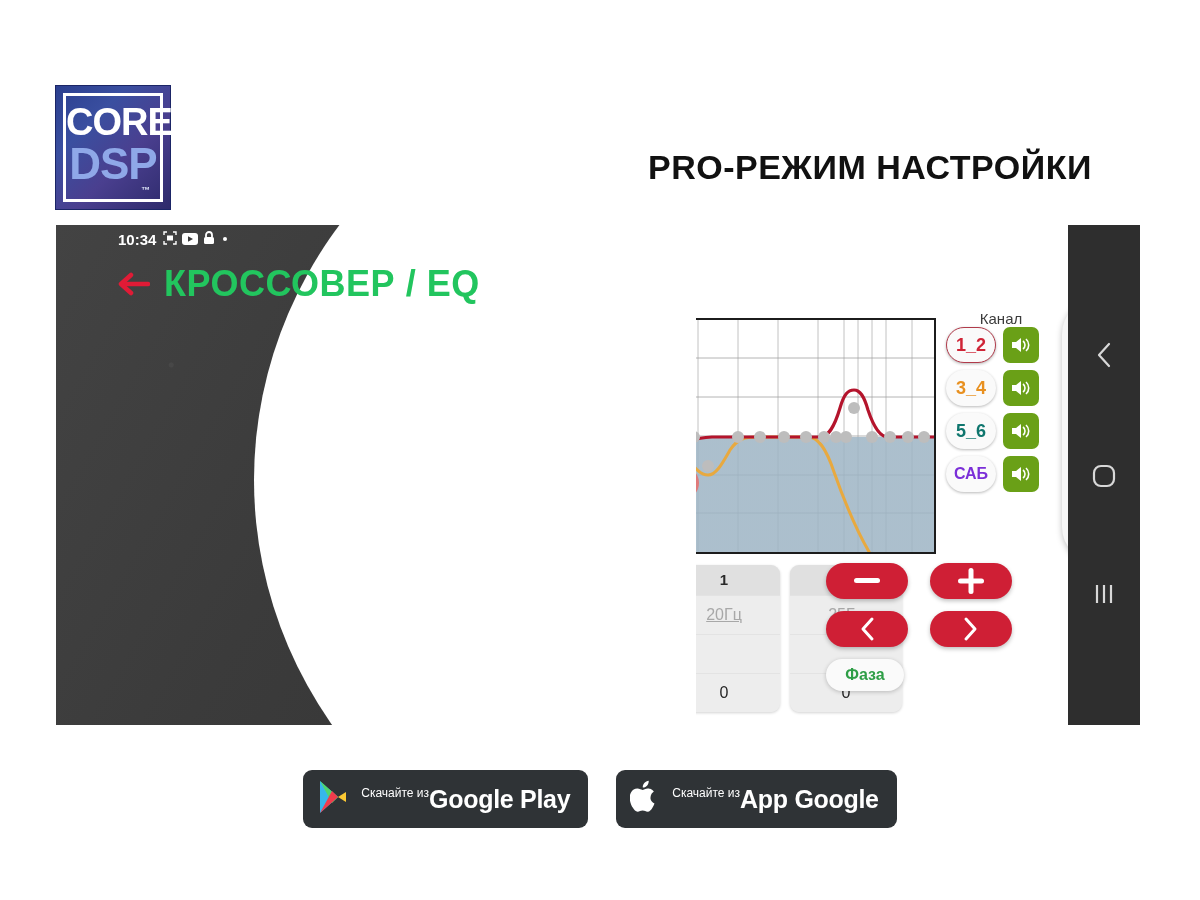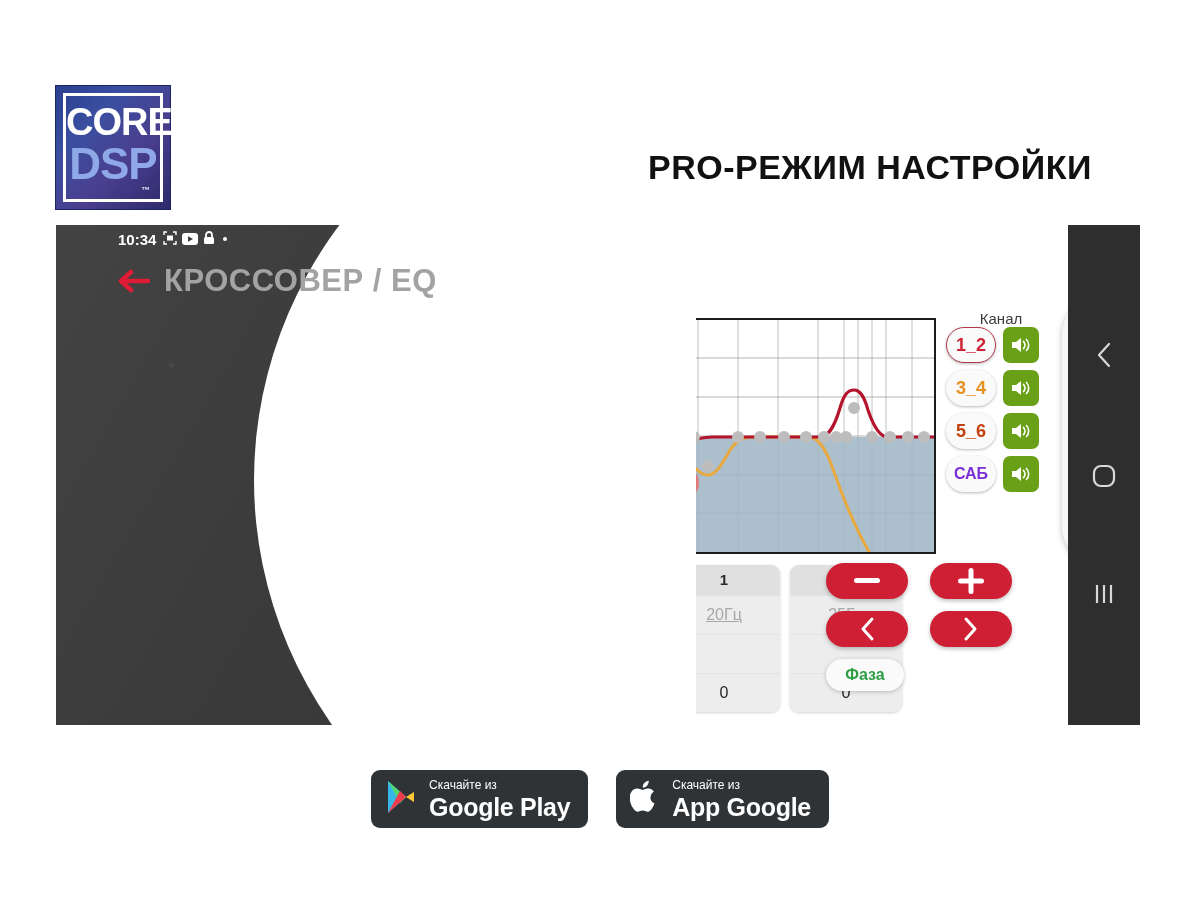--- a/index.html
+++ b/index.html
@@ -47,21 +47,21 @@
   .statusbar{position:absolute;left:0;top:0;height:28px;width:640px;
         display:flex;align-items:center;padding-left:62px;color:#fff;
         font-size:15px;font-weight:bold;}
   .sb-icons{display:flex;align-items:center;gap:5px;margin-left:7px;}
   .sb-ic{display:inline-block;}
   .sb-dot{width:4px;height:4px;border-radius:50%;background:#fff;display:inline-block;margin-left:3px;}
 
   
   .apphdr{position:absolute;left:62px;top:38px;display:flex;align-items:center;gap:14px;}
   .back-arrow{width:32px;height:26px;position:relative;}
-  .apptitle{color:#a3a3a3;font-size:31px;font-weight:bold;letter-spacing:.5px;white-space:nowrap;}
+  .apptitle{color:#22c55e;font-size:36px;font-weight:bold;letter-spacing:.5px;white-space:nowrap;}
 
   
   .chartwrap{position:absolute;left:98px;top:80px;width:790px;height:250px;}
   .ylabels{position:absolute;left:0;top:0;width:42px;height:240px;}
   .ylab{position:absolute;right:0;color:#e8e8e8;font-size:13px;text-align:right;
         width:42px;transform:translateY(-50%);}
   .plot{position:absolute;left:56px;top:13px;width:726px;height:236px;
         border:2px solid #1c1c1c;box-sizing:border-box;background:#ffffff;overflow:hidden;}
   .plot-photo{position:absolute;left:0;top:0;width:390px;height:232px;
         background:
@@ -123,21 +123,21 @@
   
   .navstrip{position:absolute;left:1012px;top:0;width:72px;height:500px;background:#2e2e2e;
         display:flex;flex-direction:column;align-items:center;justify-content:space-around;
         padding:70px 0;box-sizing:border-box;}
 
   
   .badges{position:absolute;left:0;top:770px;width:1200px;display:flex;
         justify-content:center;gap:28px;}
   .badge{height:58px;border-radius:9px;background:#2f3336;display:flex;align-items:center;
         padding:0 18px 0 14px;gap:12px;}
-  .badge-txt{display:flex;flex-direction:column;color:#fff;line-height:1;}
+  .badge-txt{display:flex;flex-direction:row;color:#fff;line-height:1;}
   .badge-small{font-size:12px;margin-bottom:4px;}
   .badge-big{font-size:25px;font-weight:bold;letter-spacing:-.3px;}
 </style>
 </head>
 <body>
 
 <div class="page">
 
   <div class="logo">
     <div class="logo-inner">
@@ -309,21 +309,21 @@
         <div class="spk">
           <svg width="22" height="18" viewBox="0 0 22 18" fill="#fff">
               <path d="M2 6h4l5-4v14l-5-4H2z"></path>
               <path d="M13 5a5 5 0 010 8" stroke="#fff" stroke-width="1.6" fill="none"></path>
               <path d="M16 3a8 8 0 010 12" stroke="#fff" stroke-width="1.6" fill="none"></path>
             </svg>
         </div>
       </div>
 
       <div class="chan-row">
-        <div class="chan-pill" style="color:#c2410c">5_6</div>
+        <div class="chan-pill" style="color:#0f766e">5_6</div>
         <div class="spk">
           <svg width="22" height="18" viewBox="0 0 22 18" fill="#fff">
               <path d="M2 6h4l5-4v14l-5-4H2z"></path>
               <path d="M13 5a5 5 0 010 8" stroke="#fff" stroke-width="1.6" fill="none"></path>
               <path d="M16 3a8 8 0 010 12" stroke="#fff" stroke-width="1.6" fill="none"></path>
             </svg>
         </div>
       </div>
 
       <div class="chan-row">

